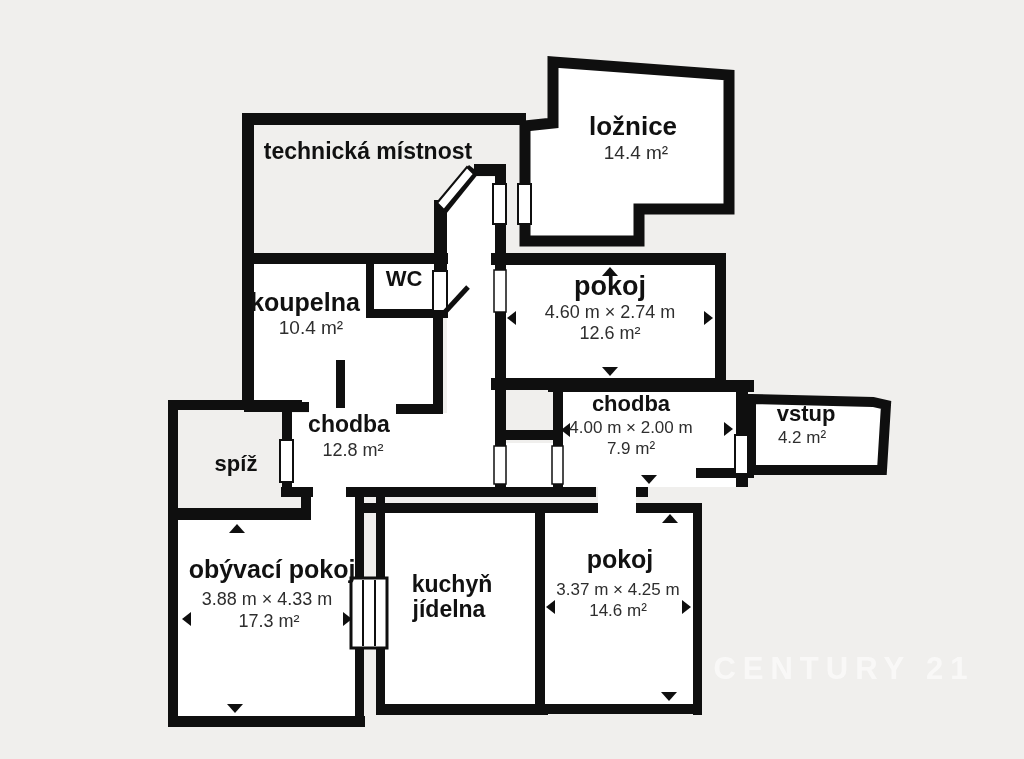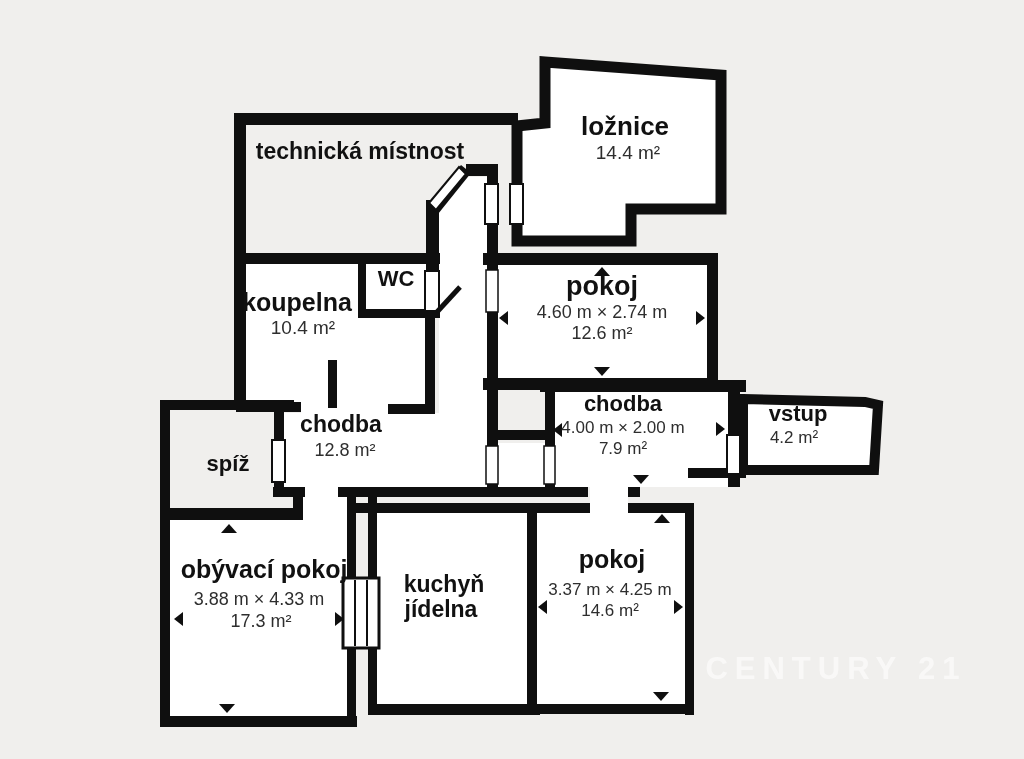--- a/index.html
+++ b/index.html
@@ -2,21 +2,21 @@
 <html><head>
 <meta charset="utf-8">
 <style>
   html,body{margin:0;padding:0;}
   body{
     width:1024px;height:759px;
     background:#f0efed;
     font-family:"Liberation Sans","DejaVu Sans",sans-serif;
     overflow:hidden;
   }
-  .plan-wrap{position:relative;width:1016px;height:759px;}
+  .plan-wrap{position:relative;width:1016px;height:759px;margin-left:8px;}
   svg{display:block;}
   .room-name{font-weight:700;fill:#111111;}
   .room-sub{font-weight:400;fill:#2e2e2e;}
   .watermark{
     font-weight:700;letter-spacing:7px;fill:#ffffff;opacity:0.6;
   }
 </style>
 </head>
 <body>
 

